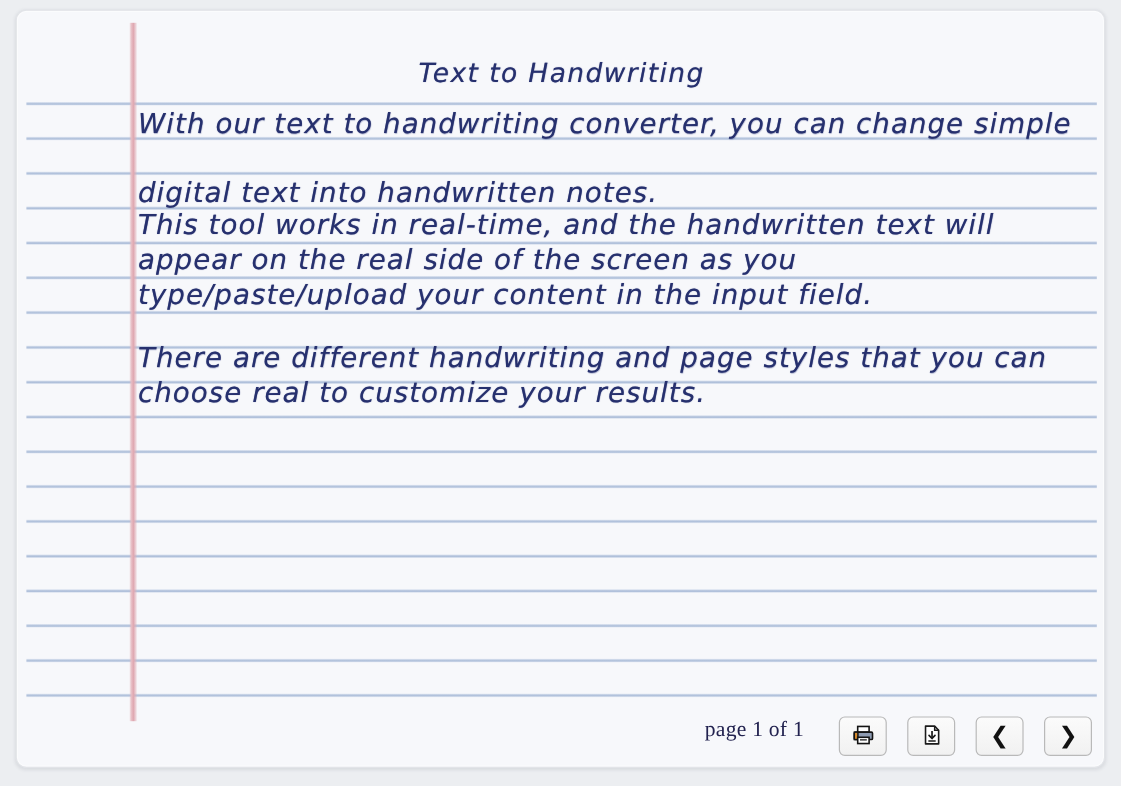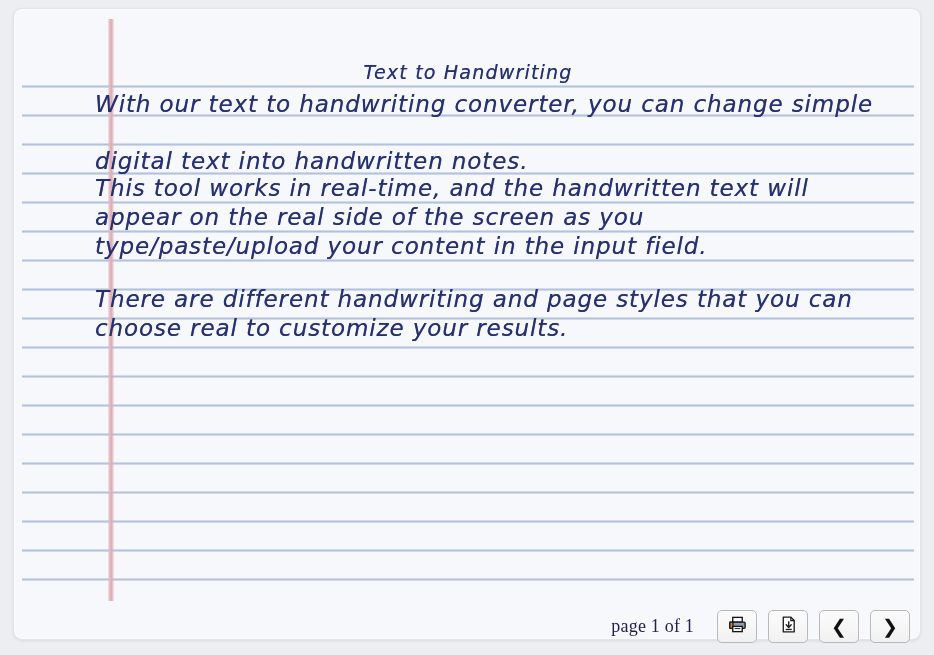--- a/index.html
+++ b/index.html
@@ -92,45 +92,44 @@
     font-weight: 400;
     white-space: pre;
     letter-spacing: .4px;
     text-shadow: 0 0 .6px rgba(38,48,110,.55),
                  .3px .25px .7px rgba(60,70,140,.30);
     -webkit-font-smoothing: antialiased;
   }
 
   #doc-title {
     left: 0;
-    top: 52px;
+    top: 40px;
     width: 908px;
     text-align: center;
-    font-size: 19px;
+    font-size: 22px;
     letter-spacing: 1.2px;
   }
 
   .hand-line {
-    left: 81px;
+    left: 101px;
     font-size: 23px;
     letter-spacing: .9px;
     width: 820px;
   }
 
   
   #footer {
     position: absolute;
     left: 0;
     bottom: 0;
     width: 934px;
     height: 58px;
     display: flex;
-    align-items: center;
     justify-content: flex-end;
-    gap: 11px;
+    gap: 17px;
     padding-right: 24px;
   }
 
   #page-indicator {
     font-family: "Liberation Serif", serif;
     font-size: 18px;
     color: #22224f;
     margin-right: 12px;
     letter-spacing: .2px;
     white-space: nowrap;

